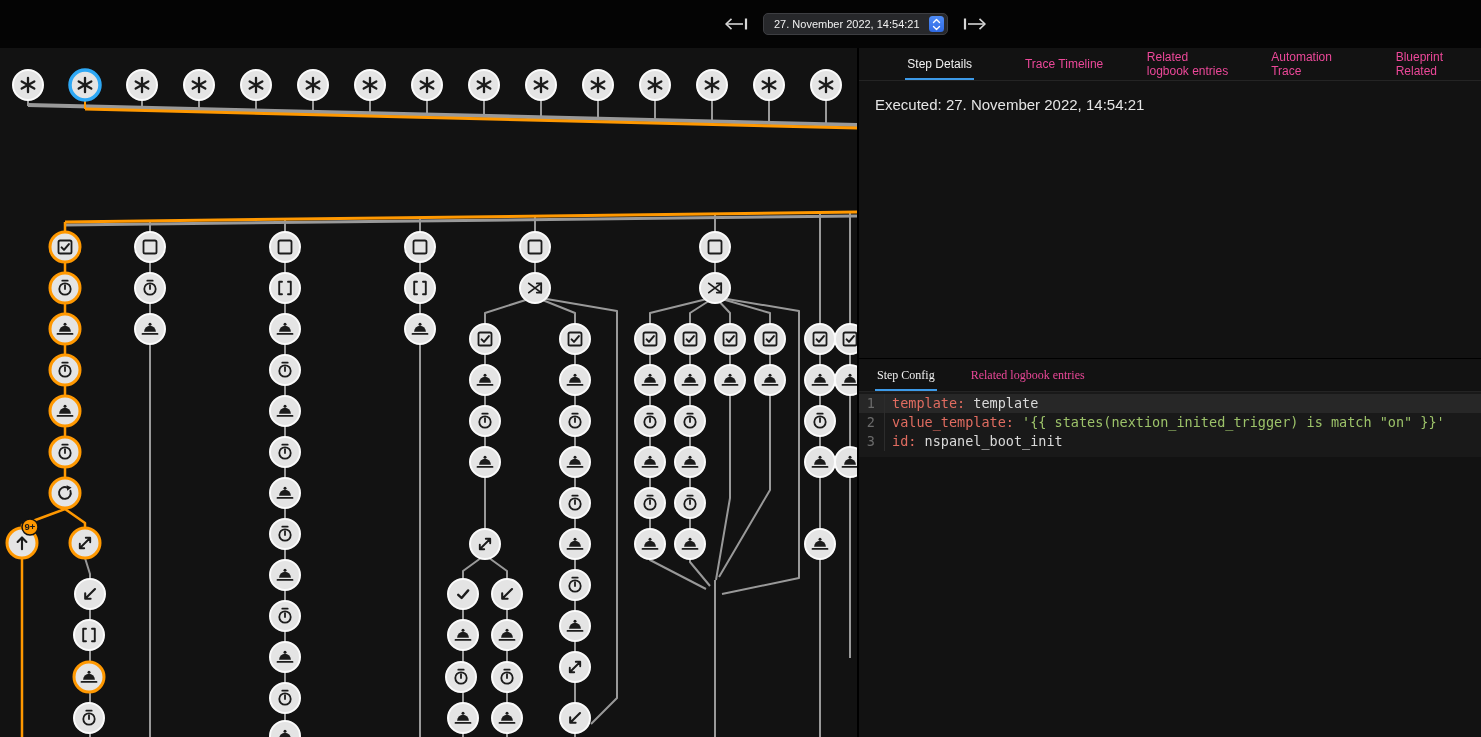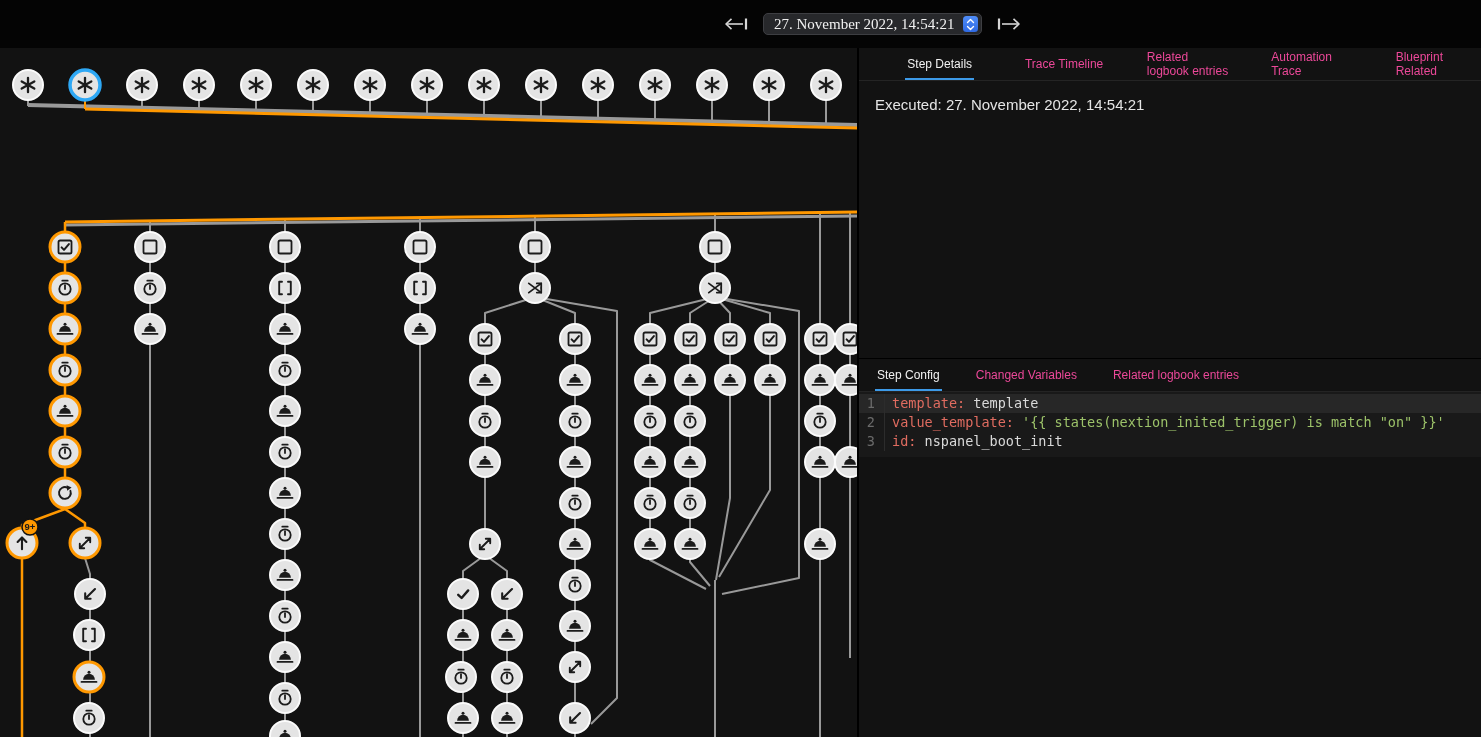--- a/index.html
+++ b/index.html
@@ -7,39 +7,39 @@
               font-family:"Liberation Sans", sans-serif; }
 
   
   header { position:relative; height:48px; background:#040404; }
   .run-picker { position:absolute; left:724px; top:0; height:48px;
                 display:flex; align-items:center; gap:15px; }
   .nav-arrow { background:none; border:none; cursor:pointer; display:flex; align-items:center; }
   .run-select { display:flex; align-items:center; gap:9px; height:22px;
                 background:#27282b; border:1px solid #3d3e42; border-radius:5px;
                 padding:0 3px 0 10px; cursor:pointer; }
-  .run-select .value { font-size:15px; color:#f1f1f1; white-space:nowrap;font-family:Liberation Serif, serif; }
+  .run-select .value { font-size:11px; color:#f1f1f1; white-space:nowrap; }
   .stepper { width:15px; height:16px; border-radius:3.5px;
              background:linear-gradient(#4f8df8,#2f6ae4);
              display:flex; align-items:center; justify-content:center; }
 
   
   .main { display:flex; height:689px; }
   .graph-pane { position:relative; width:857px; height:689px; background:#121212; overflow:hidden; }
   .graph-pane svg { position:absolute; left:0; top:0; }
 
   .right-pane { flex:1; background:#121212; border-left:2px solid #000;
                 display:flex; flex-direction:column; }
   .panel-top { height:310px; display:flex; flex-direction:column; }
   .panel-bottom { flex:1; display:flex; flex-direction:column; border-top:1px solid #000; }
 
   .tabbar { display:flex; height:33px; align-items:stretch; border-bottom:1px solid #242424; }
   .tab { cursor:pointer; font-size:12px; color:#ec4899; display:flex; align-items:stretch; }
   .tabbar.top .tab { flex:1; justify-content:center;padding-left:37px; }
-  .tabbar.bottom .tab { padding:0 16px; }
+  .tabbar.bottom .tab { padding:0 16px;font-family:Liberation Serif, serif; }
   .tab .lbl { display:flex; align-items:center; padding:2px 2px 0;
               border-bottom:2px solid transparent; }
   .tab.active { color:#f2f2f2; }
   .tab.active .lbl { border-bottom-color: var(--tab-active-underline, #3d9ae8); }
 
   .executed { padding:15px 16px; font-size:15px; color:#e5e5e5; }
 
   
   .code { background:#191919; font-family:"DejaVu Sans Mono", monospace;
           font-size:13.5px; line-height:19px; padding:2px 0 6px; }
@@ -873,23 +873,20 @@
           </div>
         </div>
       <div class="executed">Executed: 27. November 2022, 14:54:21</div>
     </div>
     <div class="panel-bottom">
       <div class="tabbar bottom" id="bottom-tabs">
           <div class="tab active">
             <span class="lbl">Step Config</span>
           </div>
           <div class="tab">
-            <span class="lbl">Changed Variables</span>
-          </div>
-          <div class="tab">
             <span class="lbl">Related logbook entries</span>
           </div>
         </div>
       <div class="code" id="code-lines">
           <div class="code-line hl">
             <span class="line-number">1</span>
             <span class="line-content"><span class="tok-key">template:</span><span class="tok-plain"> template</span></span>
           </div>
           <div class="code-line">
             <span class="line-number">2</span>

